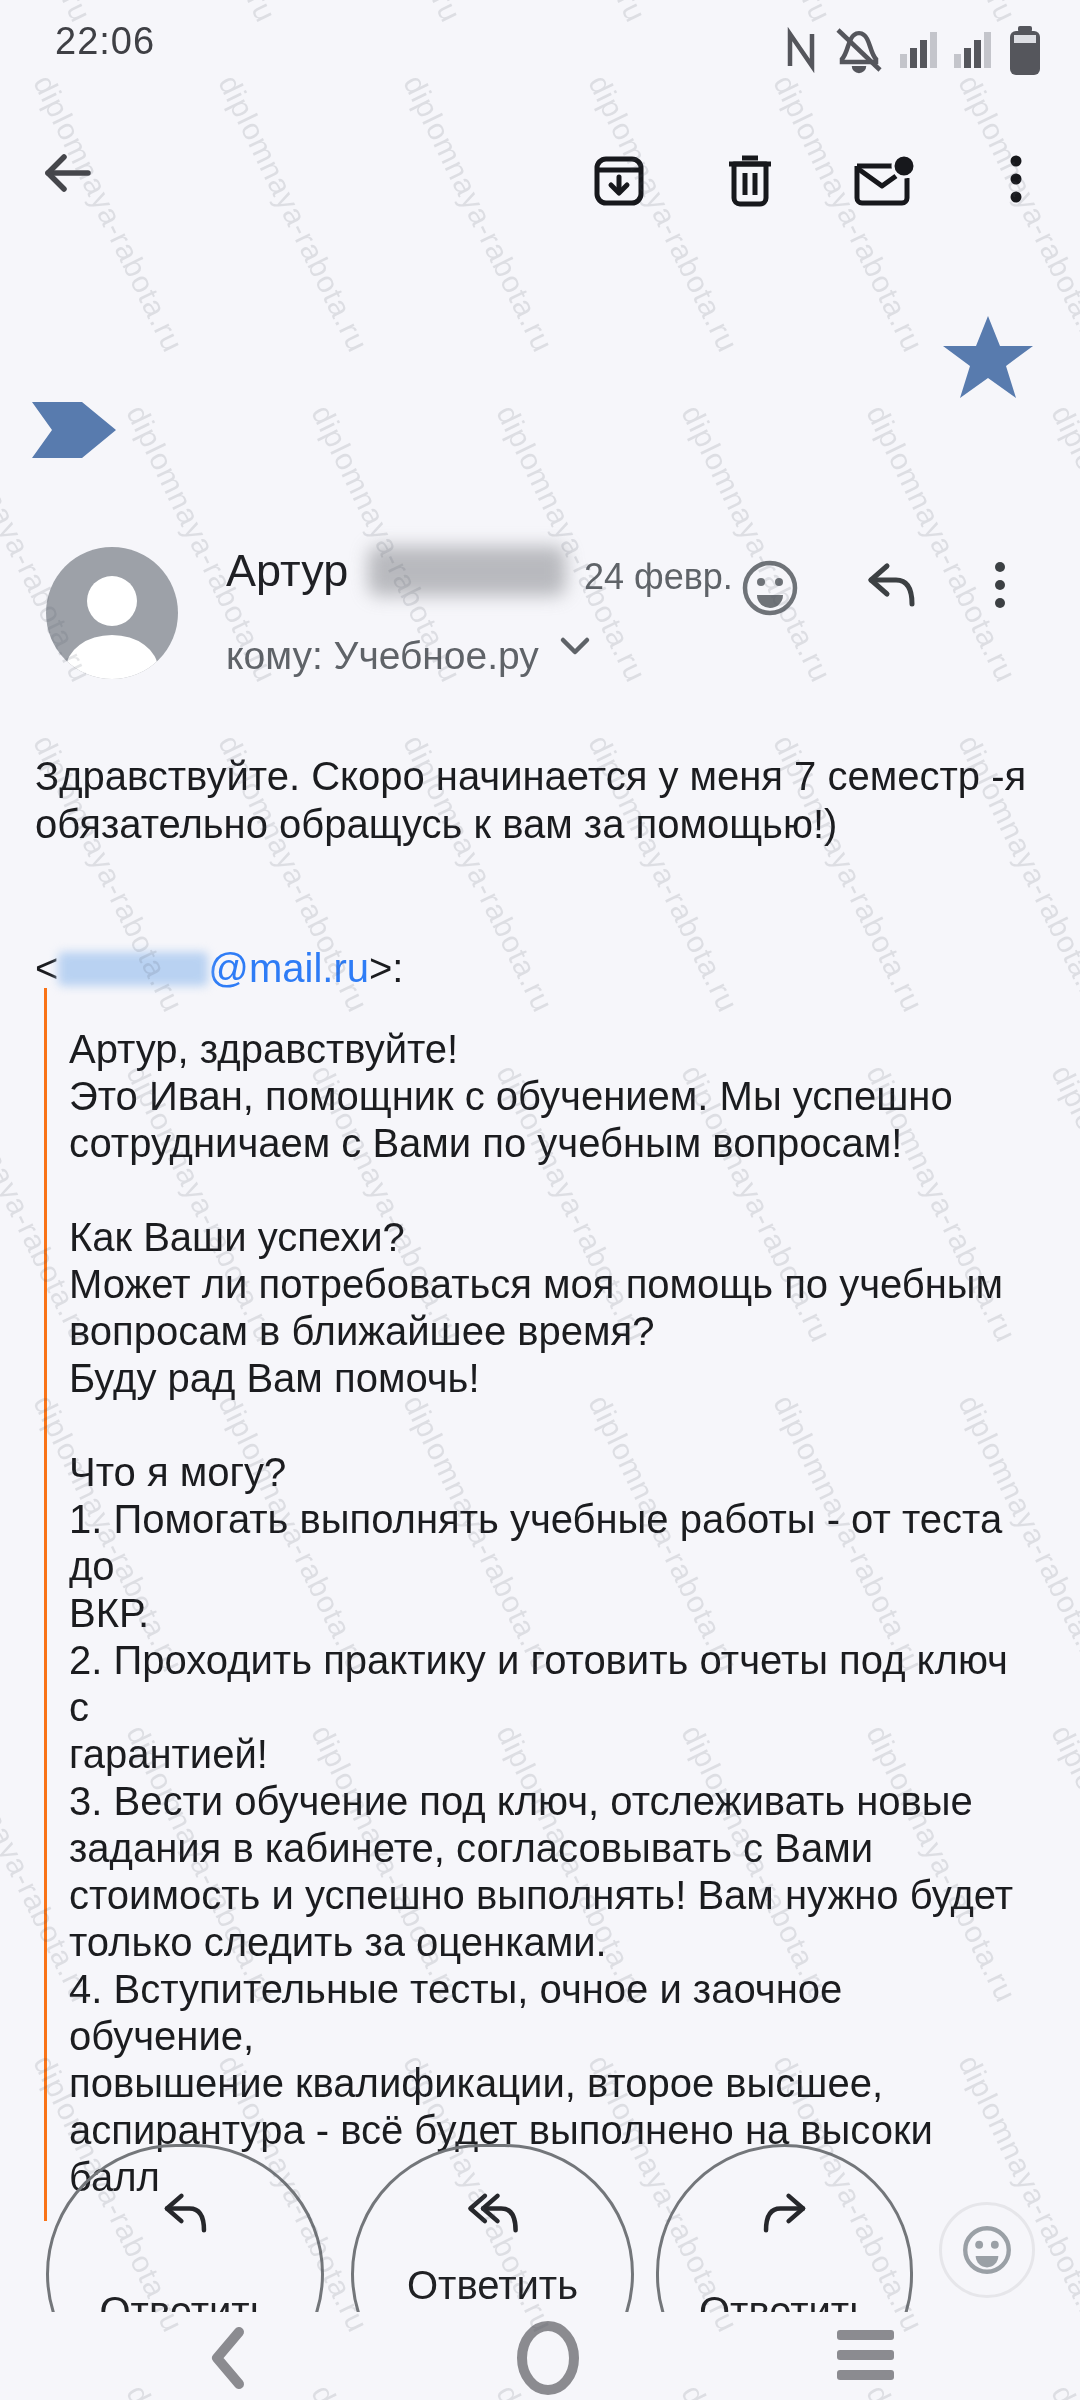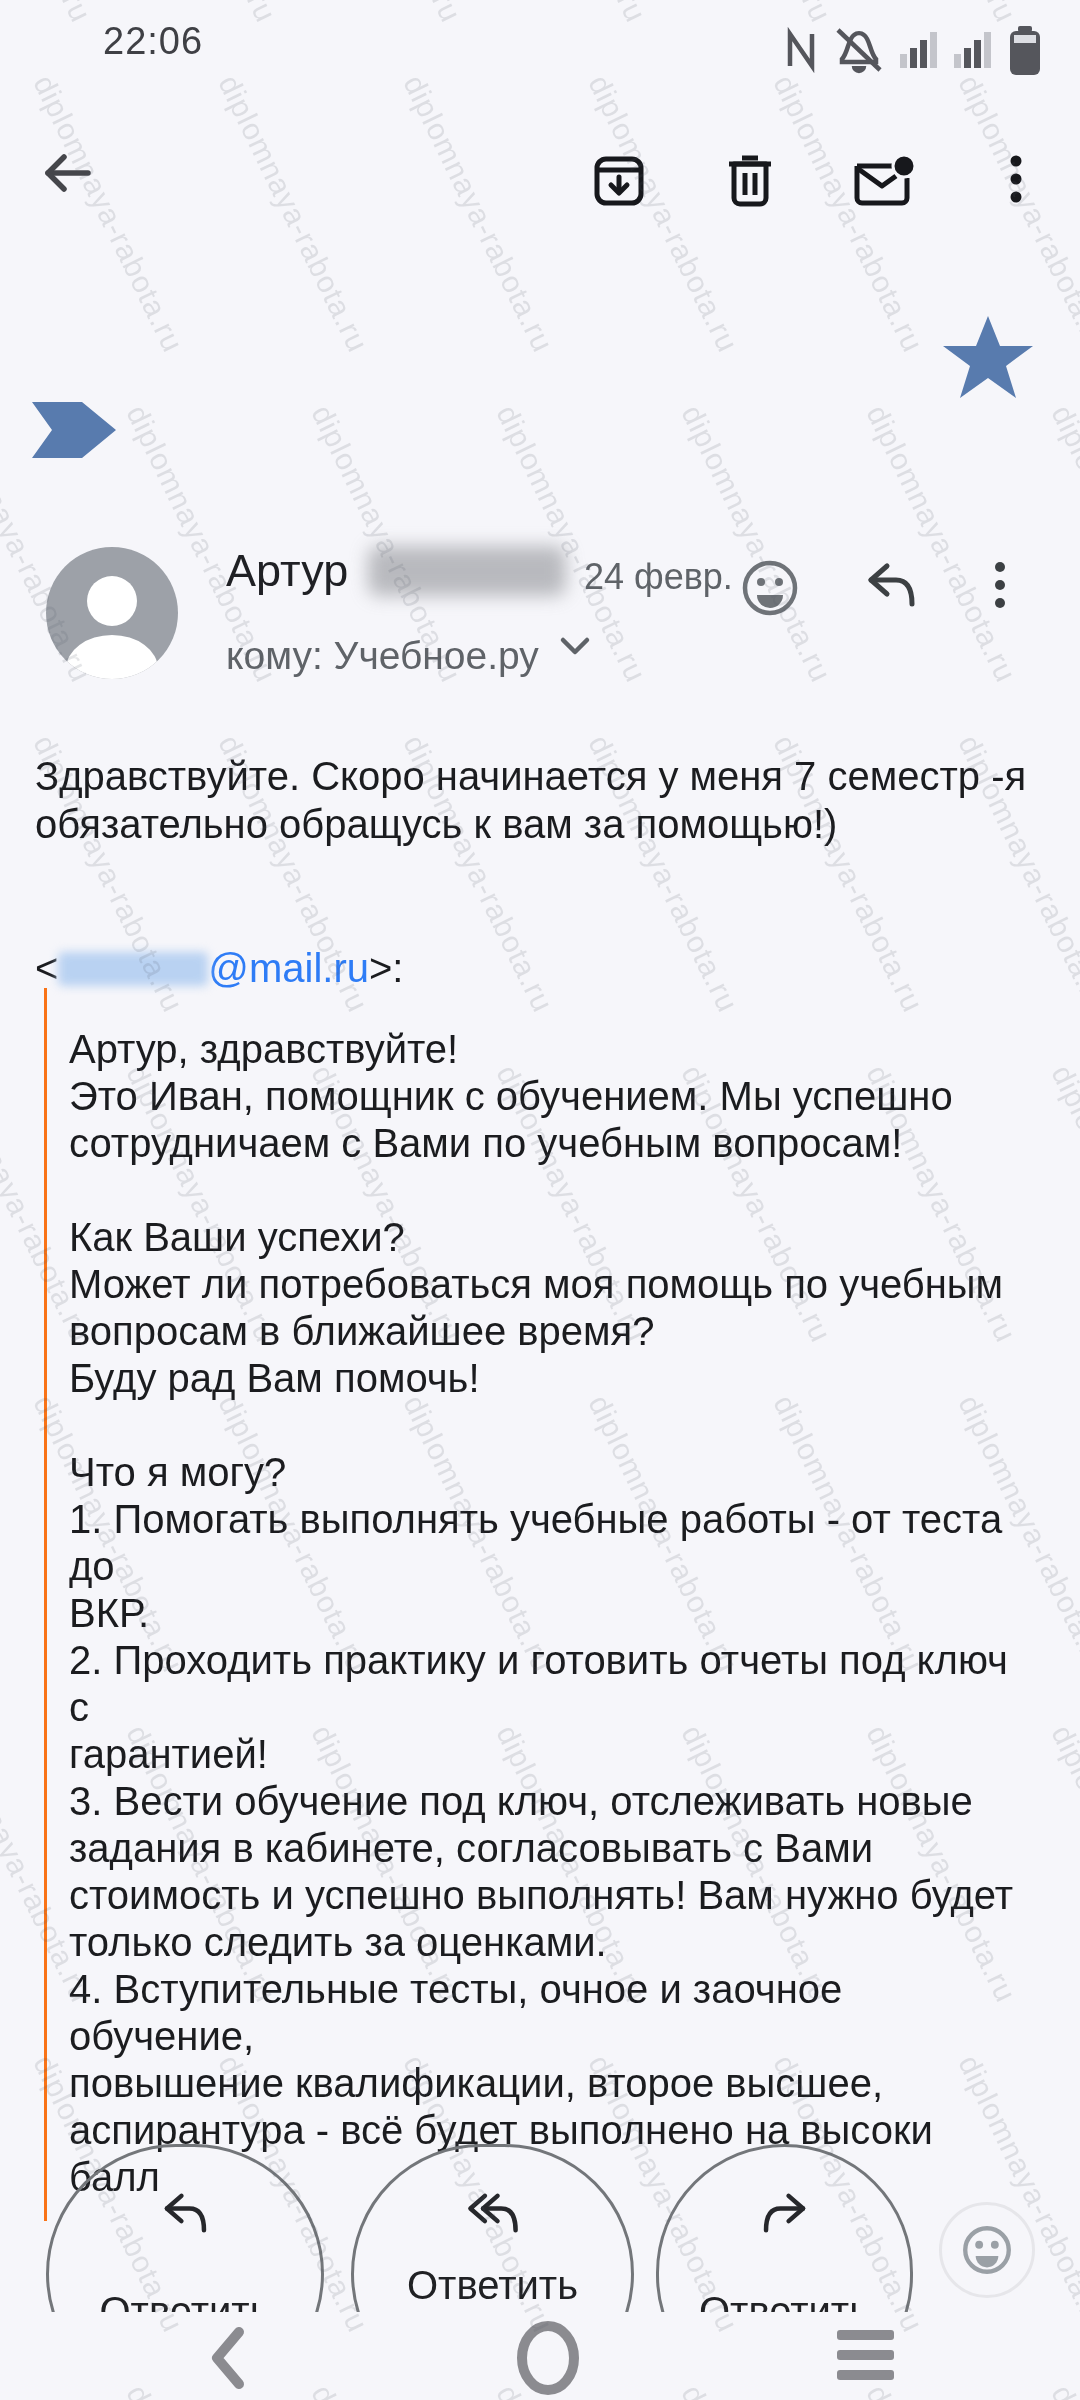--- a/index.html
+++ b/index.html
@@ -14,21 +14,21 @@
   #watermark{position:absolute;inset:0;z-index:60;pointer-events:none;overflow:hidden;}
   #watermark span{
     position:absolute;white-space:nowrap;
     font-size:30px;letter-spacing:1px;
     color:rgba(82,84,98,0.15);
     transform:rotate(64deg);transform-origin:left top;
   }
   
   #content{position:absolute;left:0;top:0;width:1080px;height:2312px;overflow:hidden;z-index:10;}
   
-  .status-time{left:55px;top:20px;font-size:38px;color:#3f4045;letter-spacing:1px;margin-left:48px;}
+  .status-time{left:55px;top:20px;font-size:38px;color:#3f4045;letter-spacing:1px;}
   
   .icon-btn svg{display:block;}
   
   .subject{left:30px;top:284px;width:880px;font-size:53px;line-height:64px;color:#1e1f24;}
   
   .chip{left:122px;top:398px;height:60px;border-radius:16px;background:#e9e9ed;
         display:flex;align-items:center;padding:0 28px;font-size:38px;color:#232428;}
   
   .avatar{left:46px;top:547px;width:132px;height:132px;border-radius:50%;background:#9da1a8;overflow:hidden;}
   .sender-name{left:226px;top:545px;font-size:45px;font-weight:500;color:#1f2024;}

